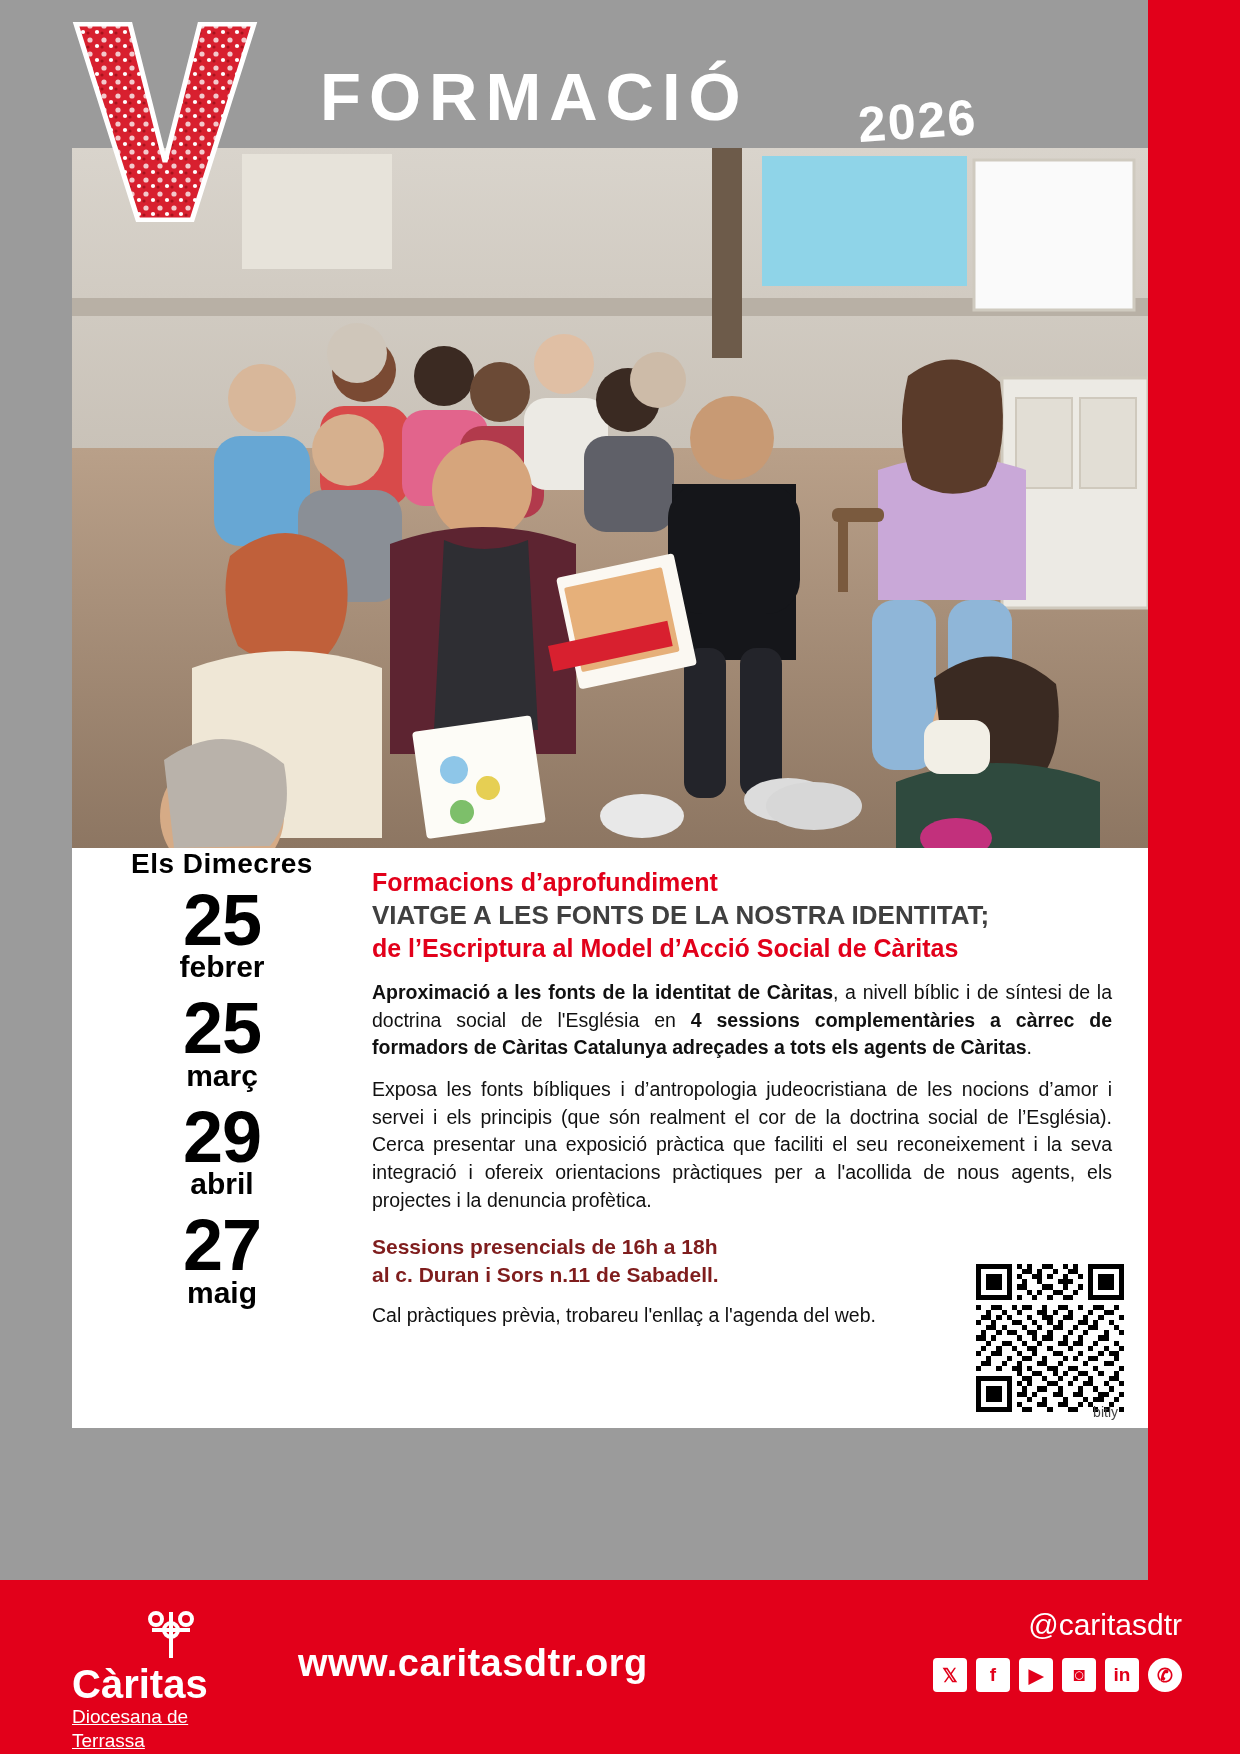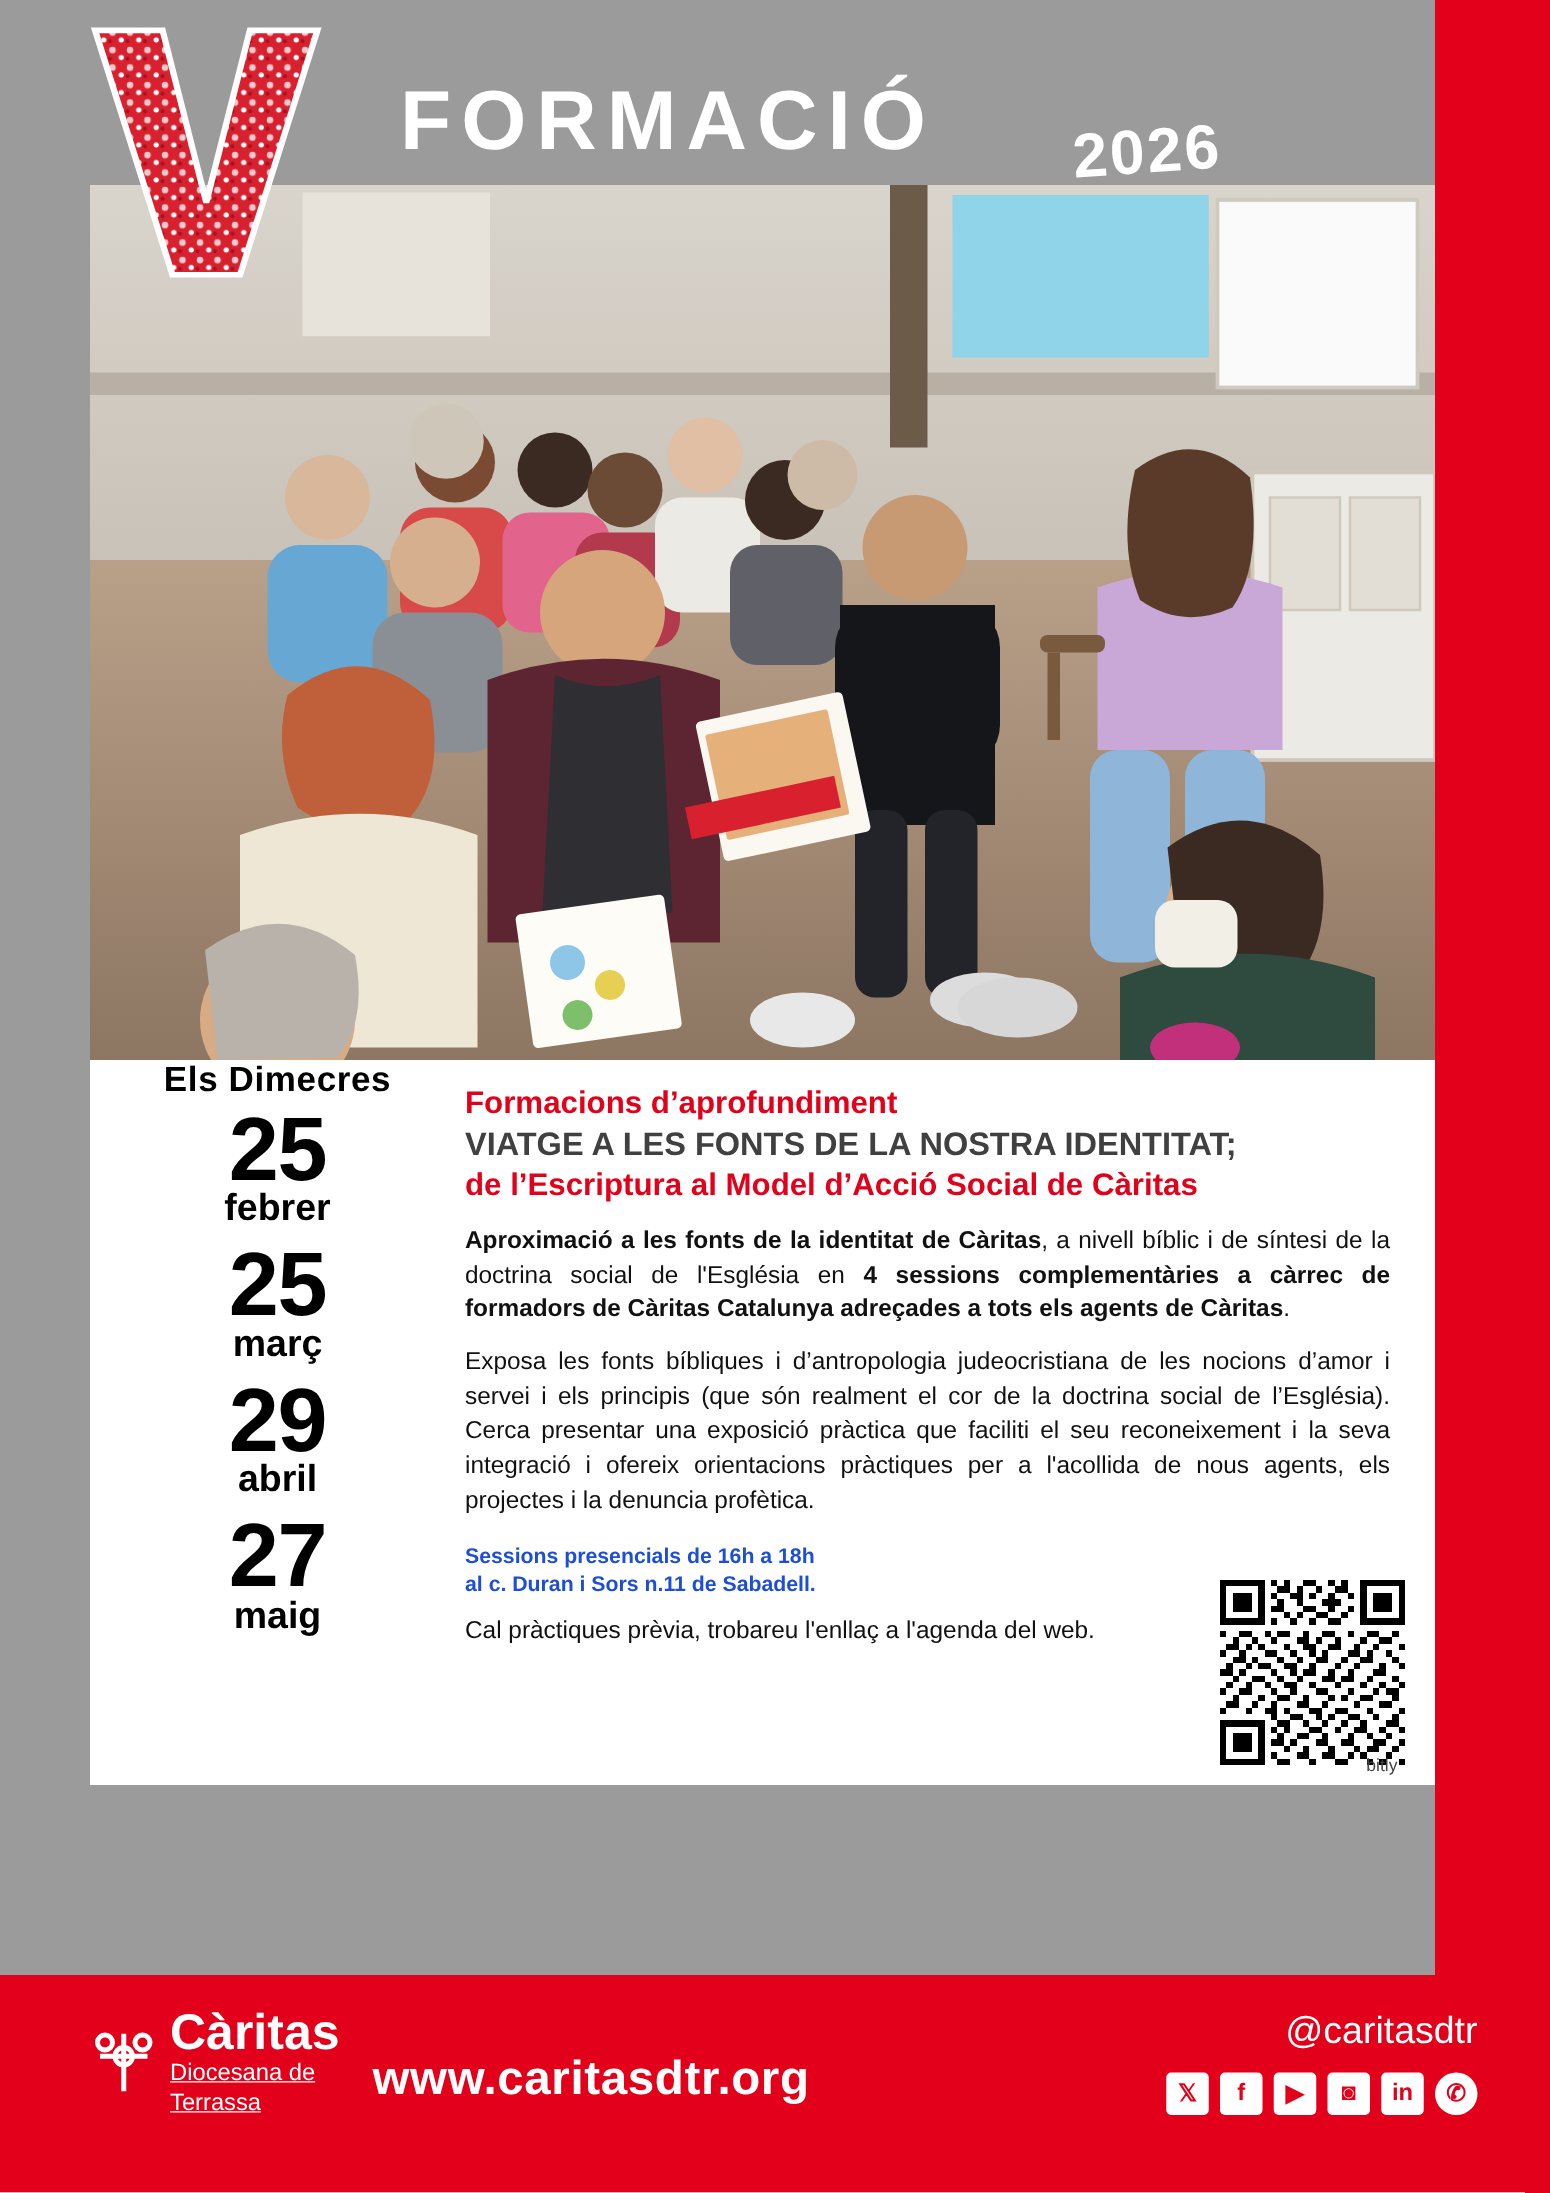--- a/index.html
+++ b/index.html
@@ -122,23 +122,23 @@
   }
   .para {
     font-size: 19.5px;
     line-height: 1.42;
     color: #111;
     text-align: justify;
     margin-bottom: 14px;
   }
   .para b { font-weight: bold; }
   .sess {
-    font-size: 17px;
-    font-weight: bold;
-    color: #1d4ed8;
+    font-size: 21px;
+    font-weight: bold;
+    color: #7f1d1d;
     line-height: 1.38;
     margin-top: 18px;
     width: 560px;
   }
   .inscrip {
     font-size: 19.5px;
     color: #111;
     margin-top: 14px;
     width: 560px;
   }
@@ -158,21 +158,21 @@
   
   .footer {
     position: absolute;
     left: 0; bottom: 0;
     width: 1240px; height: 174px;
     background: #e2001a;
   }
   .brand {
     position: absolute;
     left: 72px; top: 26px;
-    display: flex; align-items: center;
+    display: flex; align-items: flex-end; flex-direction: column;
   }
   .brand-mark { width: 54px; height: 58px; margin-right: 10px; }
   .brand-text .b1 {
     font-size: 40px; font-weight: bold; color: #fff; line-height: 1;
   }
   .brand-text .b2 {
     font-size: 19px; color: #fff; line-height: 1.15; margin-top: 2px; text-decoration: underline;
   }
   .webaddr {
     position: absolute;

